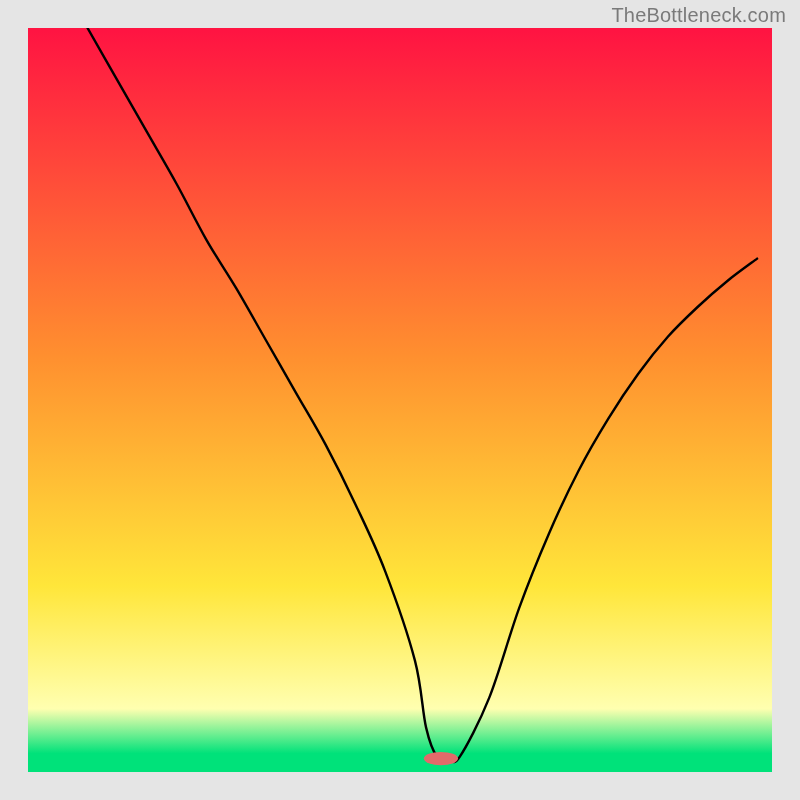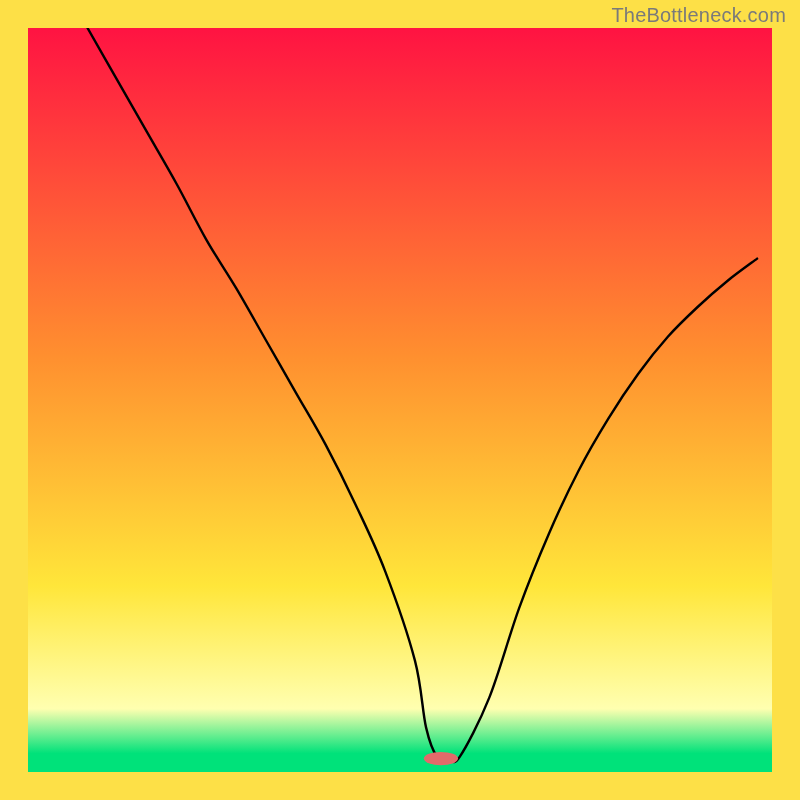--- a/index.html
+++ b/index.html
@@ -8,21 +8,21 @@
     width: 800px;
     height: 800px;
     background: #000;
     overflow: hidden;
     font-family: Arial, Helvetica, sans-serif;
   }
   .stage {
     position: relative;
     width: 800px;
     height: 800px;
-    background: #fde047;
+    background: #e5e5e5;
     text-align: right;
   }
   .attrib {
     position: absolute;
     top: 4px;
     right: 14px;
     color: #7a7a7a;
     font-size: 20px;
     letter-spacing: 0.2px;
     user-select: none;

